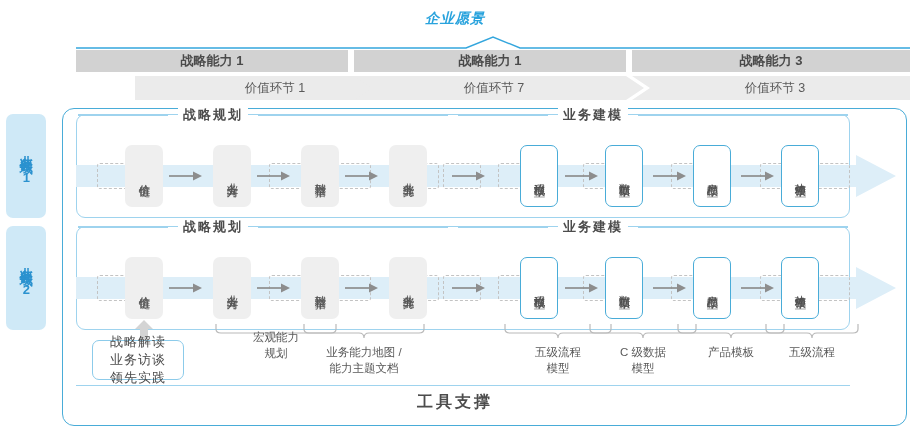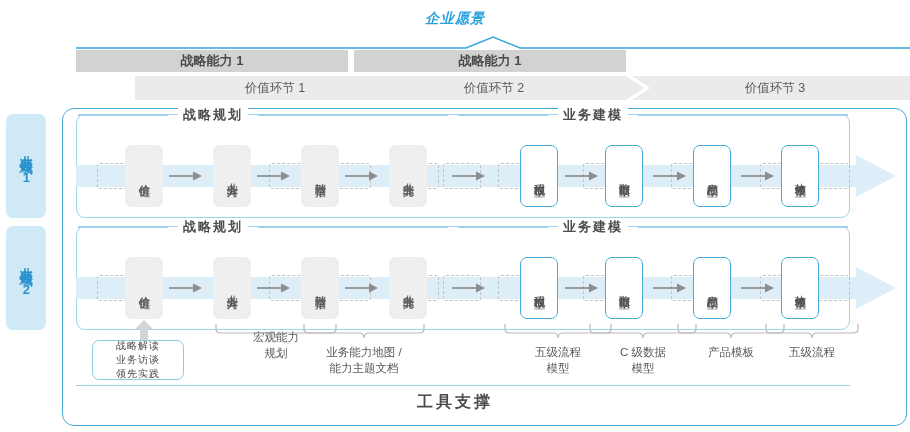--- a/index.html
+++ b/index.html
@@ -121,21 +121,21 @@
 
   
   .brace { position: absolute; height: 14px; }
   .ann {
     position: absolute; text-align: center; color: #595959;
     font-size: 11.5px; line-height: 1.35; white-space: pre-line;
   }
   .ann-box {
     position: absolute; border: 1.3px solid #8ccbea; border-radius: 7px;
     background: #fff; display: flex; align-items: center; justify-content: center;
-    text-align: center; color: #4b4b4b; font-size: 10px; line-height: 1.4;
+    text-align: center; color: #4b4b4b; font-size: 13px; line-height: 1.4;
     white-space: pre-line; letter-spacing: 1px;
   }
   .up-arrow { position: absolute; width: 20px; height: 22px; }
 
   .tool-label {
     position: absolute; left: 0; top: 392px; width: 910px; text-align: center;
     color: #4c4c4c; font-size: 16px; font-weight: bold; letter-spacing: 3px;
   }
   .tool-divider { position: absolute; left: 76px; top: 385px; width: 774px; height: 1.2px; background: #9ed3ee; }
 </style>
@@ -147,28 +147,29 @@
   <div class="title-row">
     <span class="title-txt">企业愿景</span>
   </div>
   <svg class="title-connector" viewBox="0 0 834 14">
     <path d="M0 12 L390 12 L417 1 L444 12 L834 12" fill="none" stroke="#34a6dd" stroke-width="1.4"></path>
   </svg>
 
   <div class="cap-bars">
     <div class="cap-bar c1">战略能力 1</div>
     <div class="cap-bar c2">战略能力 1</div>
+    <div class="cap-bar c3">战略能力 3</div>
   </div>
 
   <div class="val-bars">
     <div class="val-chev v1">
         <span>价值环节 1</span>
       </div>
     <div class="val-chev v2">
-        <span>价值环节 2</span>
+        <span>价值环节 7</span>
       </div>
     <div class="val-chev v3">
         <span>价值环节 3</span>
       </div>
   </div>
 
   <div class="outer-box"></div>
 
   <div class="domain-tab d1">
     <span class="vtxt">业务领域 1</span>

